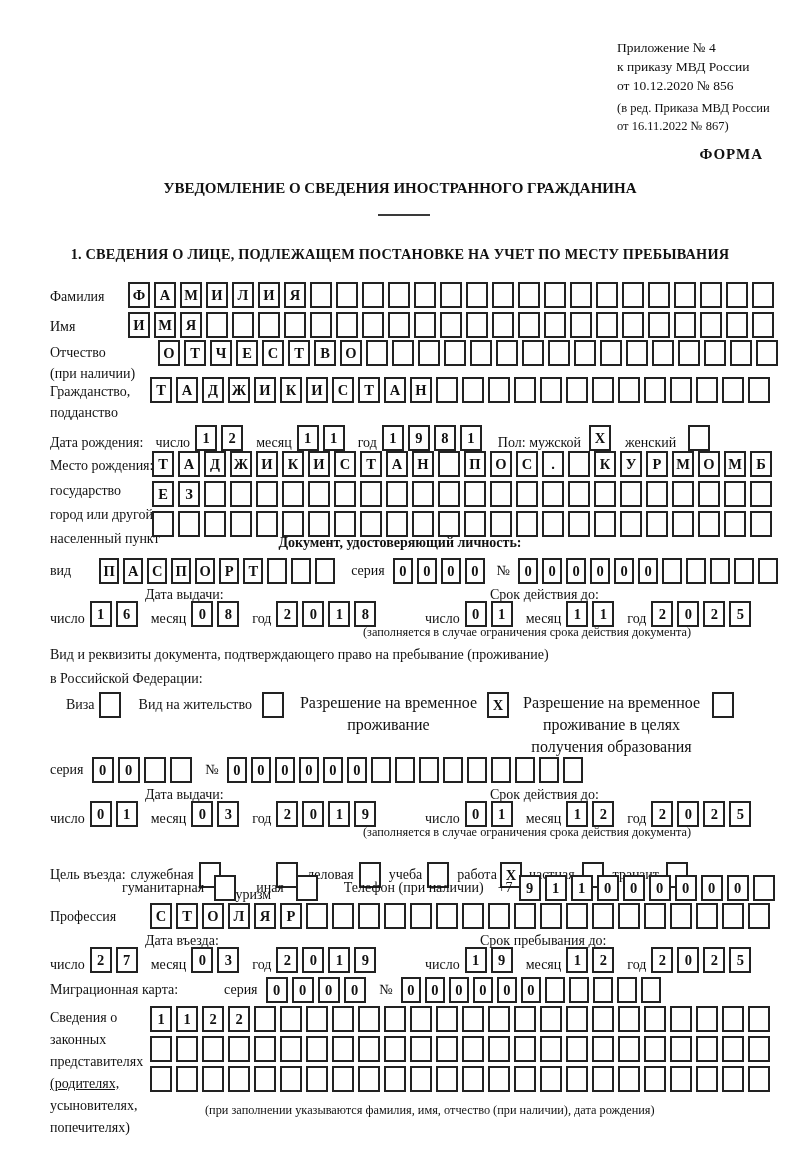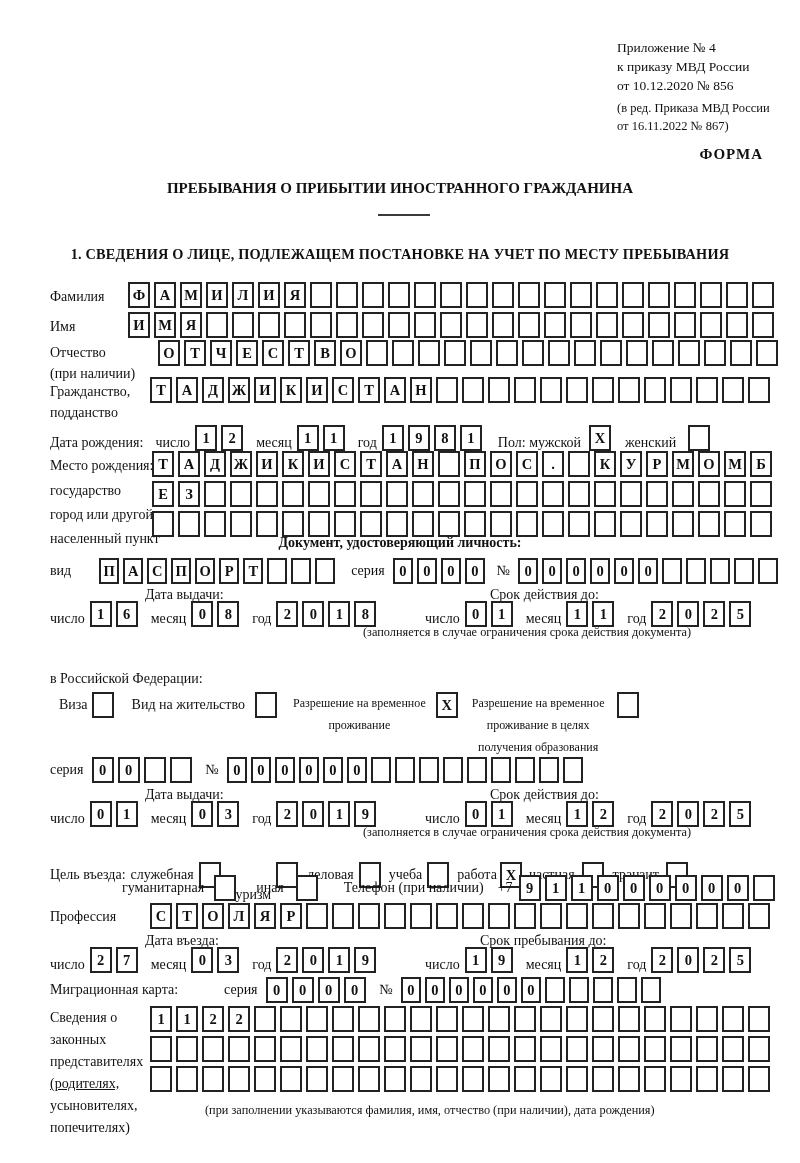--- a/index.html
+++ b/index.html
@@ -18,41 +18,41 @@
   .cells{display:inline-flex;}
   .cell{
     width:22px;height:26px;box-sizing:border-box;border:2px solid #222;
     margin-right:4px;display:inline-flex;align-items:center;justify-content:center;
     font-size:14.5px;font-weight:600;background:#fff;flex:0 0 auto;
   }
   .p24 .cell{width:20px;}
   .cb{margin-right:0;}
   .hdr{font-size:13.5px;line-height:19px;}
   .hdr .sub{font-size:12.5px;line-height:18px;}
-  .opt{font-size:12px;text-align:center;line-height:22px;}
+  .opt{font-size:16px;text-align:center;line-height:22px;}
   .blankline{display:inline-block;width:52px;border-bottom:2px solid #3a3a3a;margin-left:8px;}
   .dg{display:flex;align-items:flex-end;}
   .dg .t{margin-right:5px;}
   .dg .cells{margin-right:9px;}
 </style>
 </head>
 <body>
 
 <div class="page">
 
   <div class="abs hdr" style="left:617px;top:38px;">
     <div>Приложение № 4</div>
     <div>к приказу МВД России</div>
     <div>от 10.12.2020 № 856</div>
     <div class="sub" style="margin-top:4px;">(в ред. Приказа МВД России</div>
     <div class="sub">от 16.11.2022 № 867)</div>
   </div>
   <div class="abs b" style="right:37px;top:146px;font-size:15px;letter-spacing:1px;text-align:center;">ФОРМА</div>
 
-  <div class="abs center b" style="top:180px;font-size:15px;">ПРЕБЫВАНИЯ О ПРИБЫТИИ ИНОСТРАННОГО ГРАЖДАНИНА</div>
+  <div class="abs center b" style="top:180px;font-size:15px;">УВЕДОМЛЕНИЕ О СВЕДЕНИЯ ИНОСТРАННОГО ГРАЖДАНИНА</div>
   <div class="abs center b" style="top:203px;font-size:15px;">
     <span class="blankline"></span>
   </div>
 
   <div class="abs center b" style="top:246px;font-size:14.3px;letter-spacing:0.2px;">1. СВЕДЕНИЯ О ЛИЦЕ, ПОДЛЕЖАЩЕМ ПОСТАНОВКЕ НА УЧЕТ ПО МЕСТУ ПРЕБЫВАНИЯ</div>
 
   <div class="abs t" style="left:50px;top:289px;">Фамилия</div>
   <div class="row" style="left:128px;top:282px;">
       <span class="cell">Ф</span>
       <span class="cell">А</span>
@@ -348,24 +348,25 @@
     <span class="t">год</span>
     <span class="cells">
         <span class="cell">2</span>
         <span class="cell">0</span>
         <span class="cell">2</span>
         <span class="cell">5</span>
       </span>
   </div>
   <div class="abs small" style="left:363px;top:625px;">(заполняется в случае ограничения срока действия документа)</div>
 
+  <div class="abs t" style="left:50px;top:647px;">Вид и реквизиты документа, подтверждающего право на пребывание (проживание)</div>
   <div class="abs t" style="left:50px;top:671px;">в Российской Федерации:</div>
 
   <div class="row" style="left:50px;top:692px;align-items:flex-start;">
-    <span class="t" style="margin:5px 4px 0 9px;">Виза</span>
+    <span class="t" style="margin:5px 4px 0 16px;">Виза</span>
     <span class="cell cb" style="margin-right:18px;"></span>
     <span class="t" style="margin:5px 10px 0 0;">Вид на жительство</span>
     <span class="cell cb" style="margin-right:16px;"></span>
     <span class="opt" style="margin-right:10px;">
       <span style="display:block;">Разрешение на временное</span>
       <span style="display:block;">проживание</span>
     </span>
     <span class="cell cb" style="margin-right:14px;">X</span>
     <span class="opt" style="margin-right:12px;">
       <span style="display:block;">Разрешение на временное</span>

